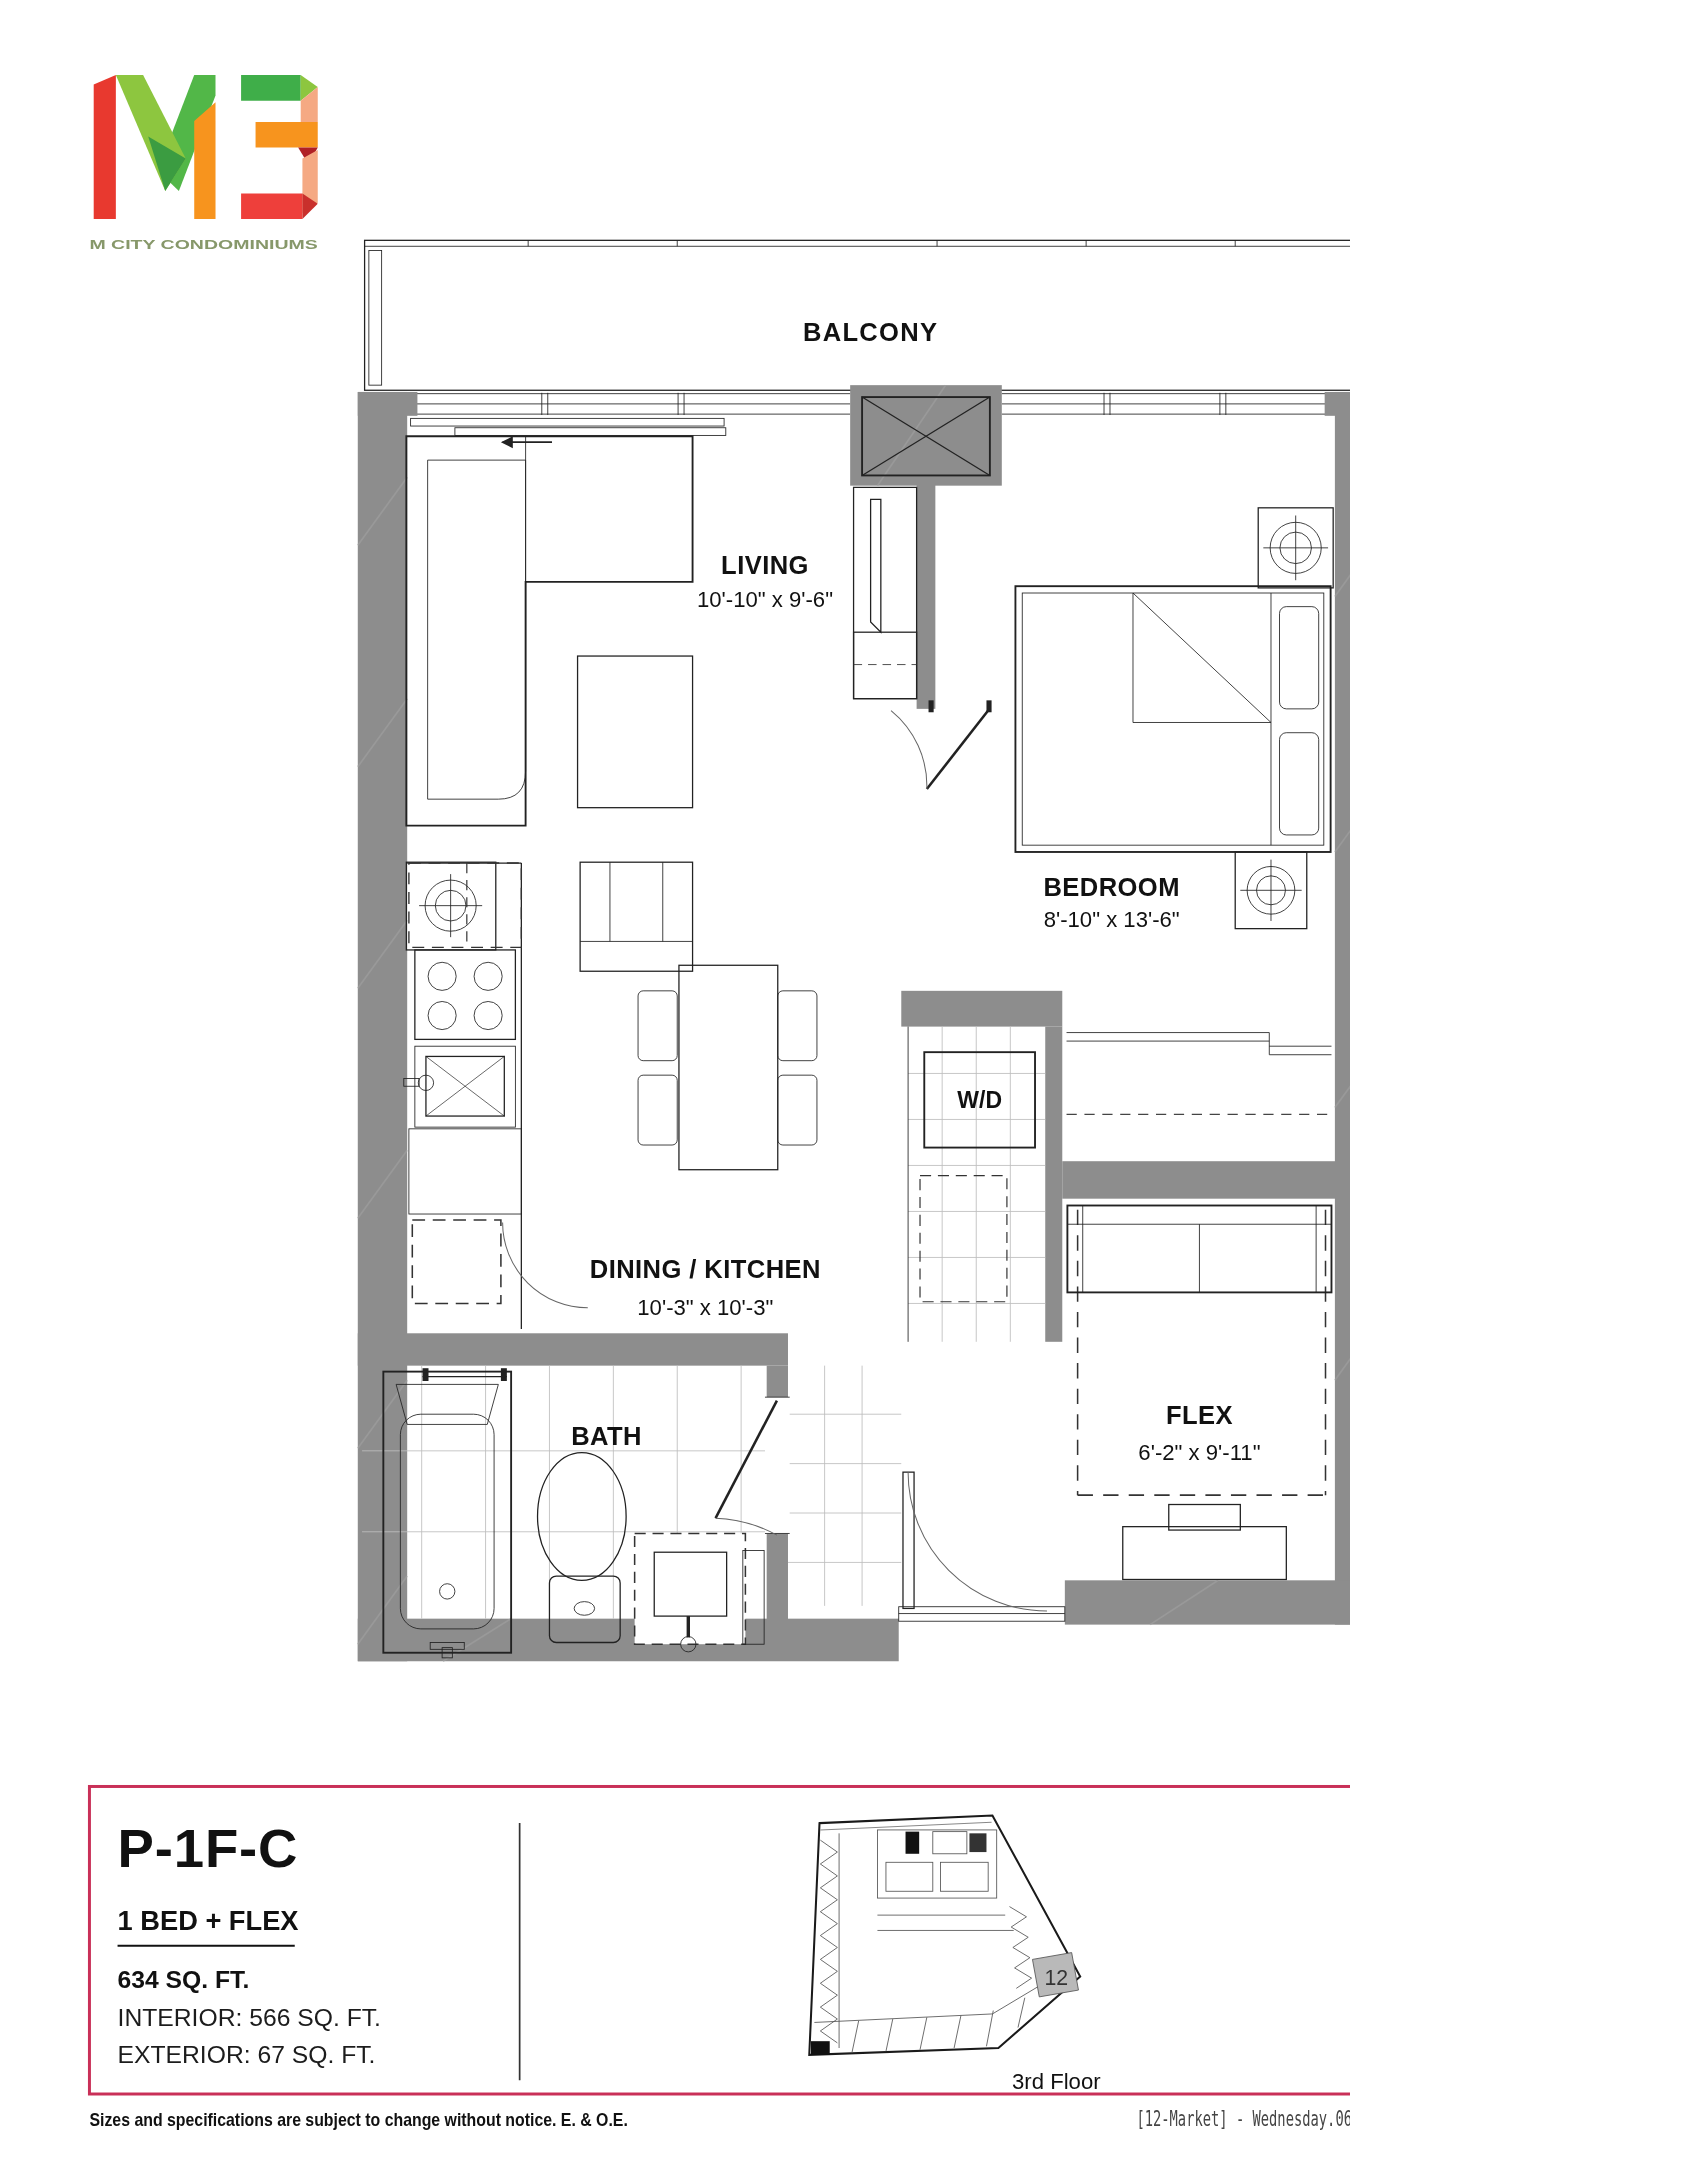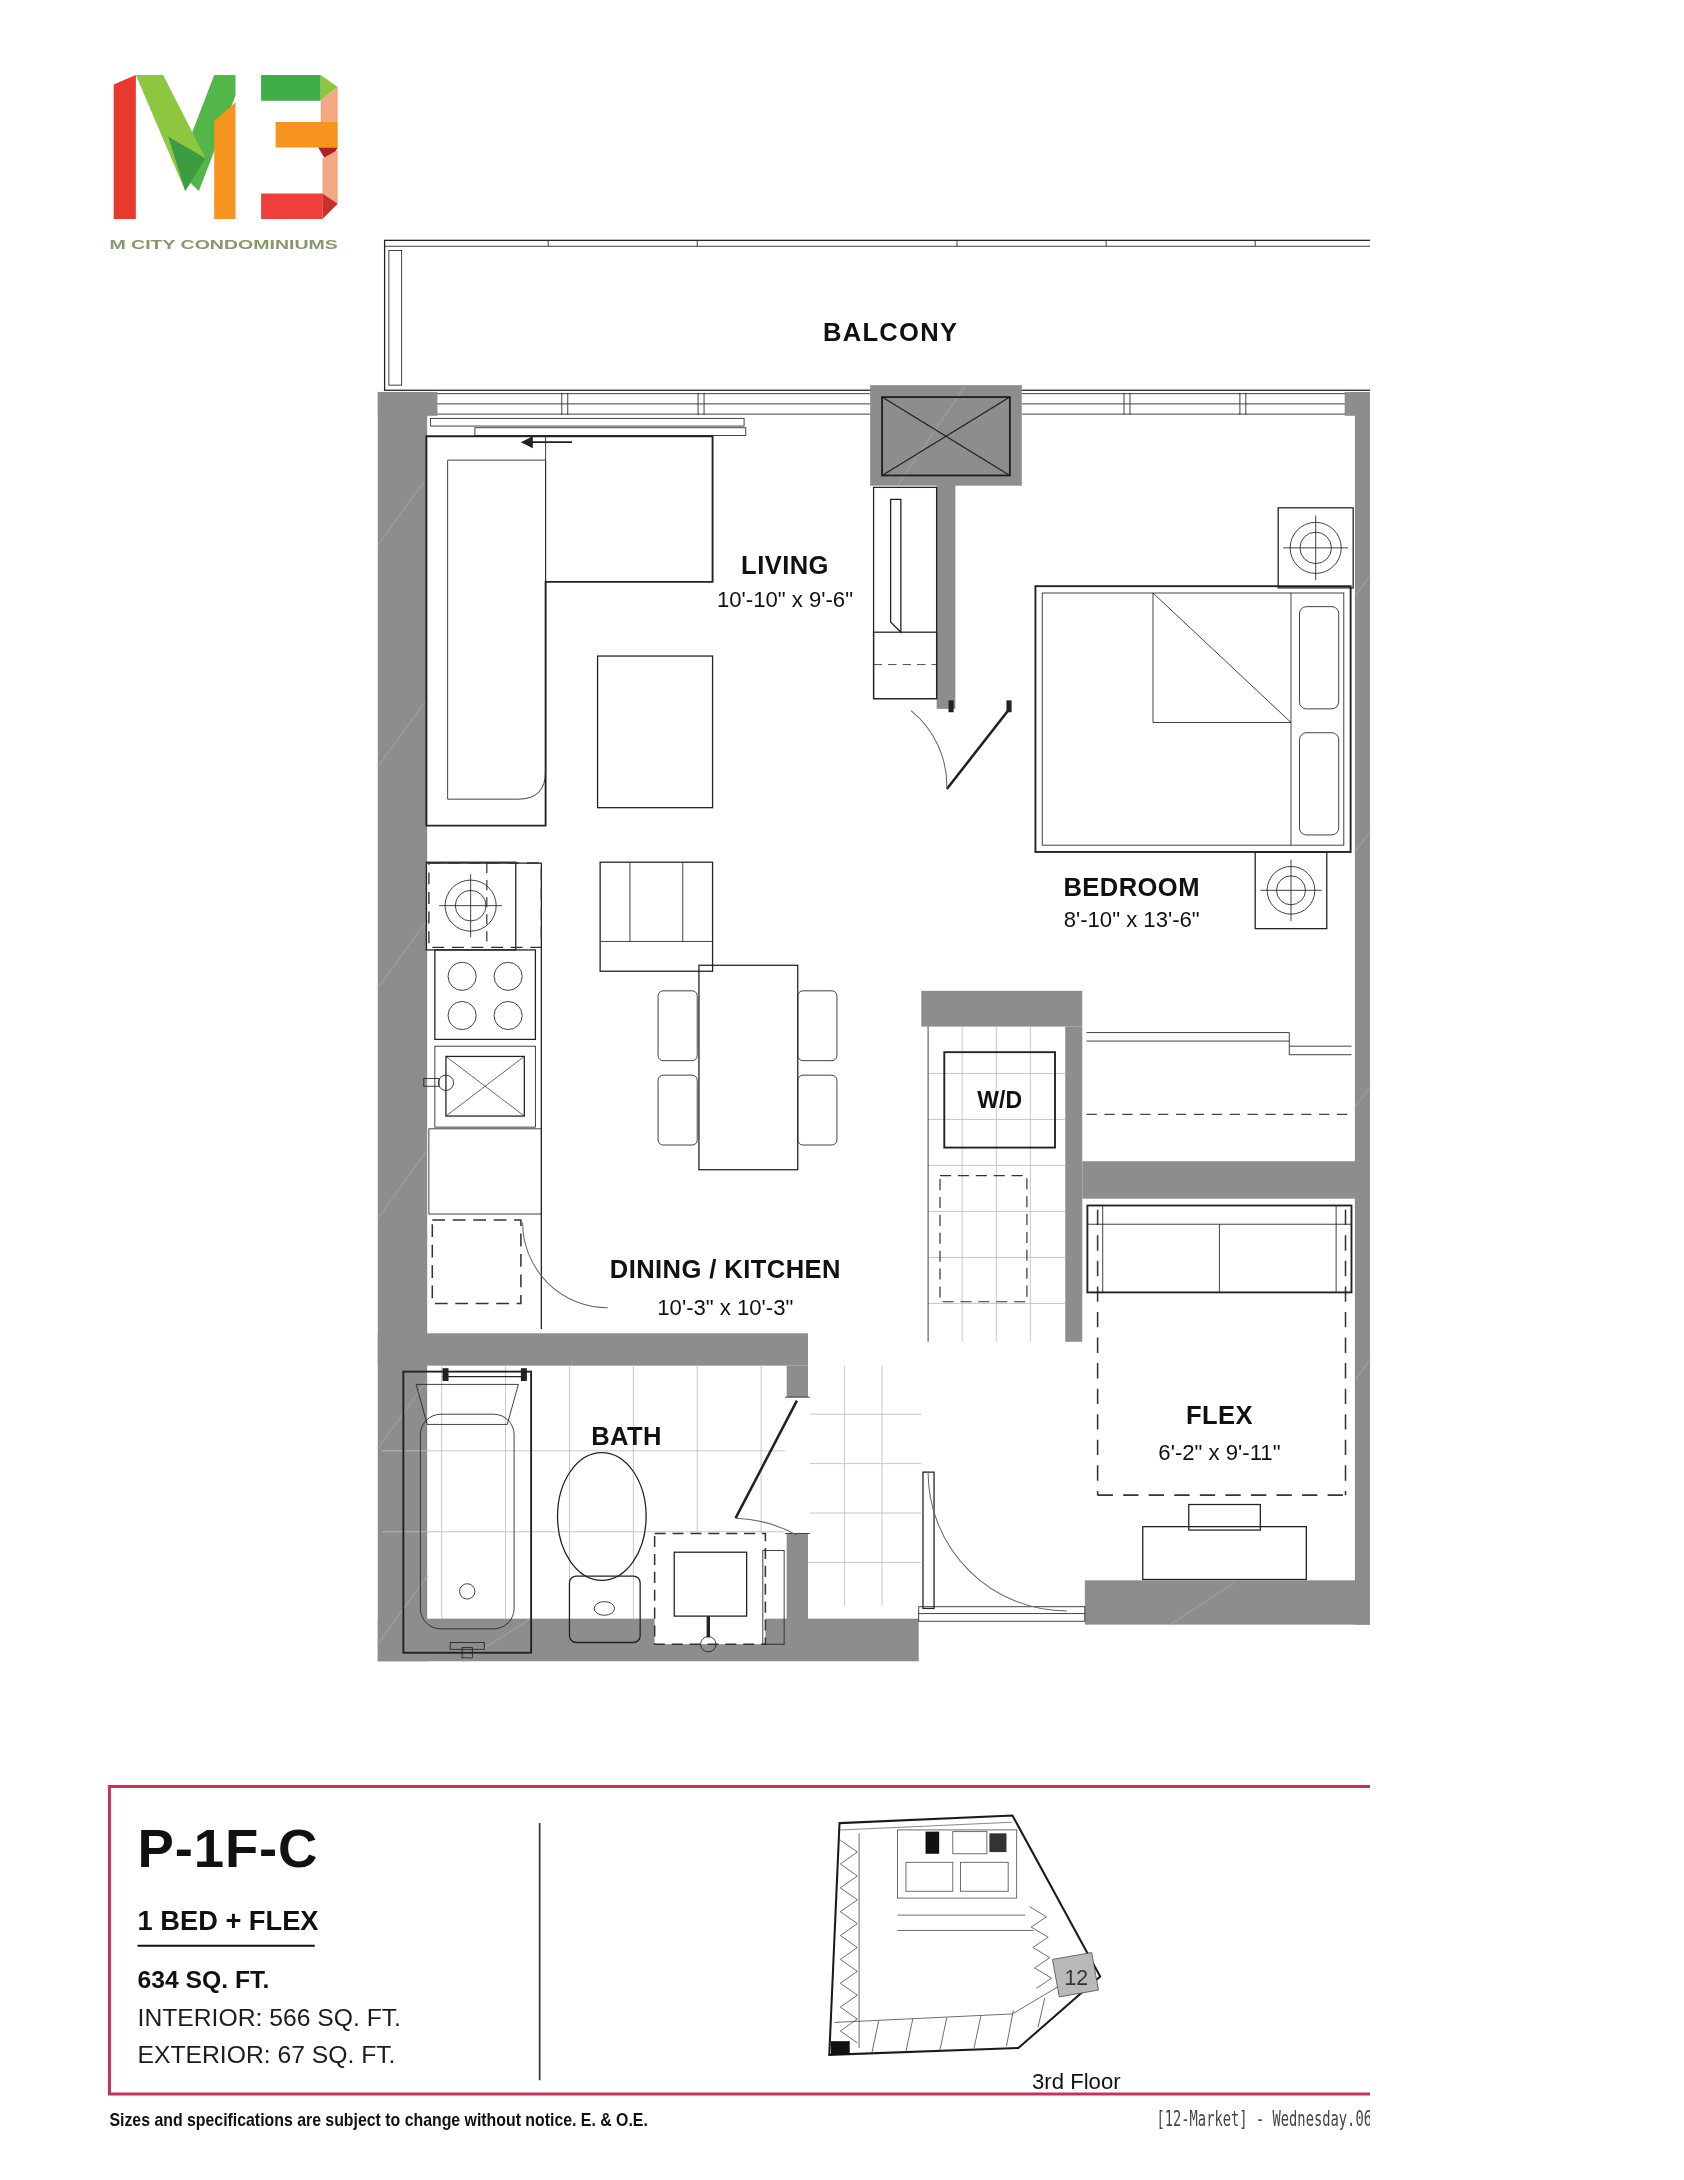--- a/index.html
+++ b/index.html
@@ -1,16 +1,16 @@
 <!DOCTYPE html>
 <html style="font-size:13.6px"><head>
 <meta charset="utf-8">
 <style>
   html,body{margin:0;padding:0;background:#ffffff;}
-  .page{position:relative;width:1350px;height:2181px;background:#ffffff;overflow:hidden;margin-left:20px;}
+  .page{position:relative;width:1350px;height:2181px;background:#ffffff;overflow:hidden;}
   .page > svg{position:absolute;left:0;top:0;}
   text{font-family:"Liberation Sans",sans-serif;fill:#111111;}
   .room-name{font-size:30px;font-weight:bold;letter-spacing:.5px;}
   .room-dims{font-size:26px;}
   .balcony-label{font-size:30px;font-weight:bold;letter-spacing:1.5px;}
   .wd-label{font-size:27px;font-weight:bold;}
   .unit-code{font-size:64px;font-weight:bold;letter-spacing:1px;}
   .unit-type{font-size:32px;font-weight:bold;}
   .area-bold{font-size:29px;font-weight:bold;}
   .area{font-size:29px;fill:#1c1c1c;}

